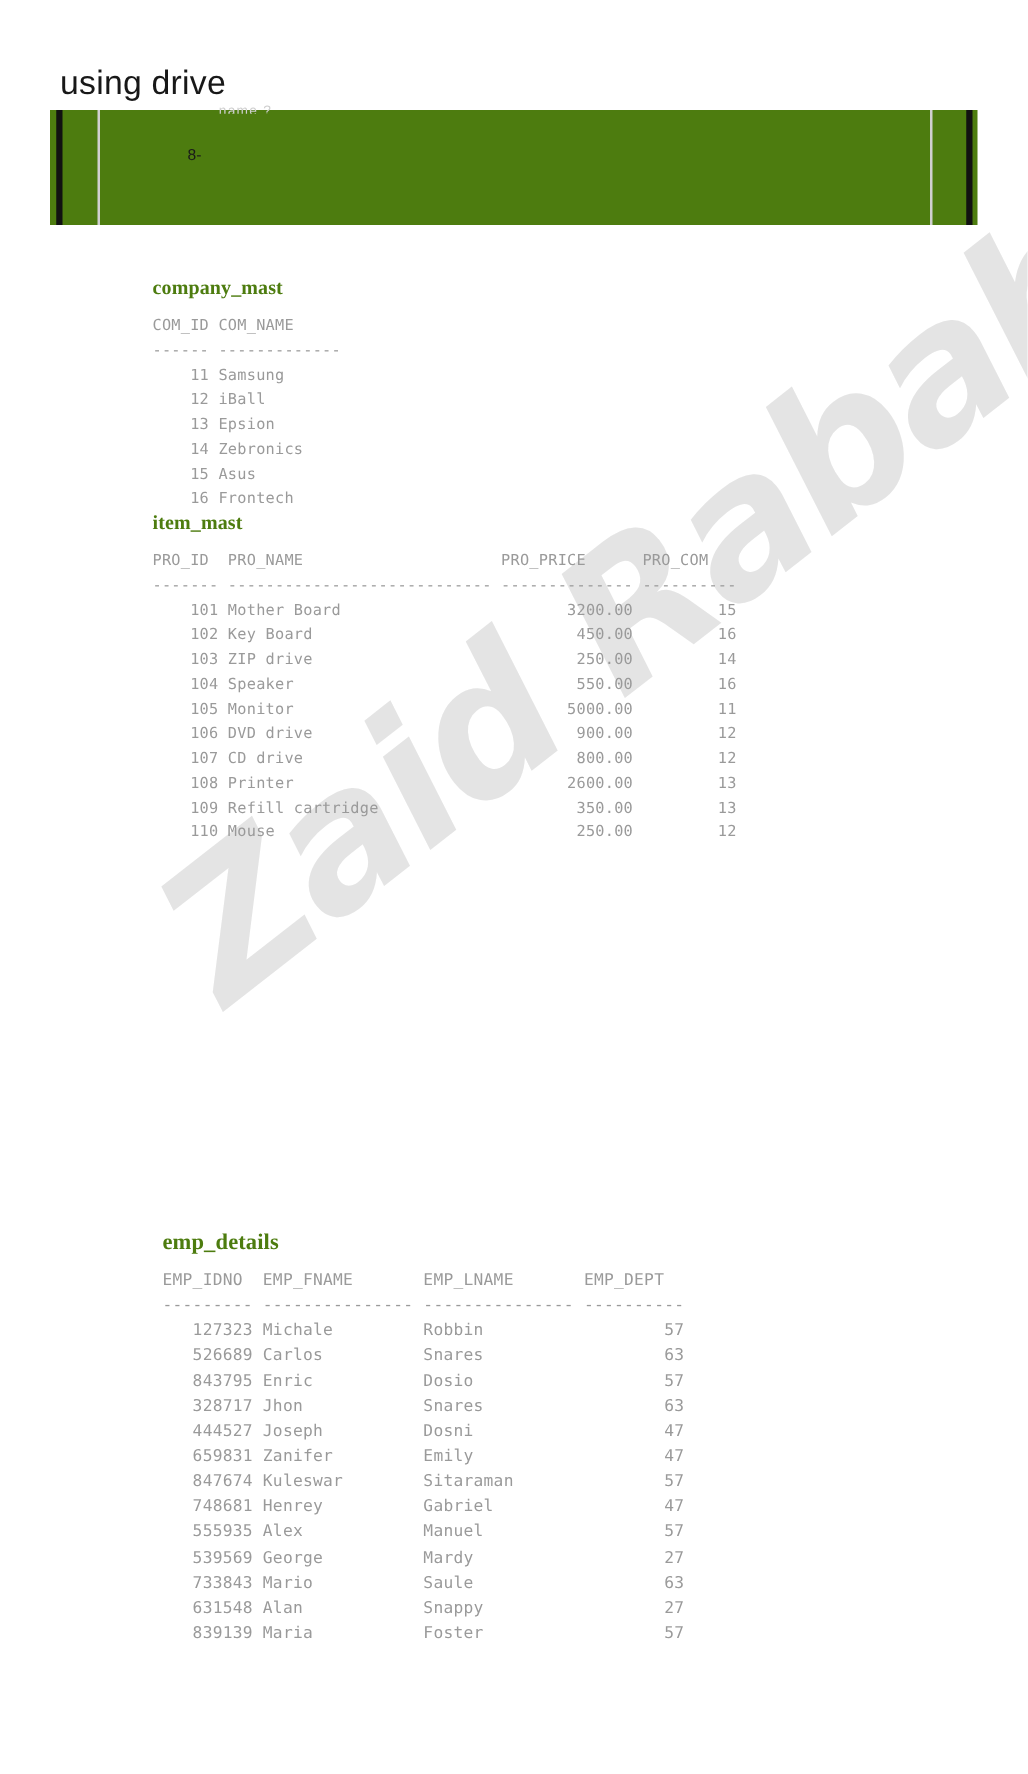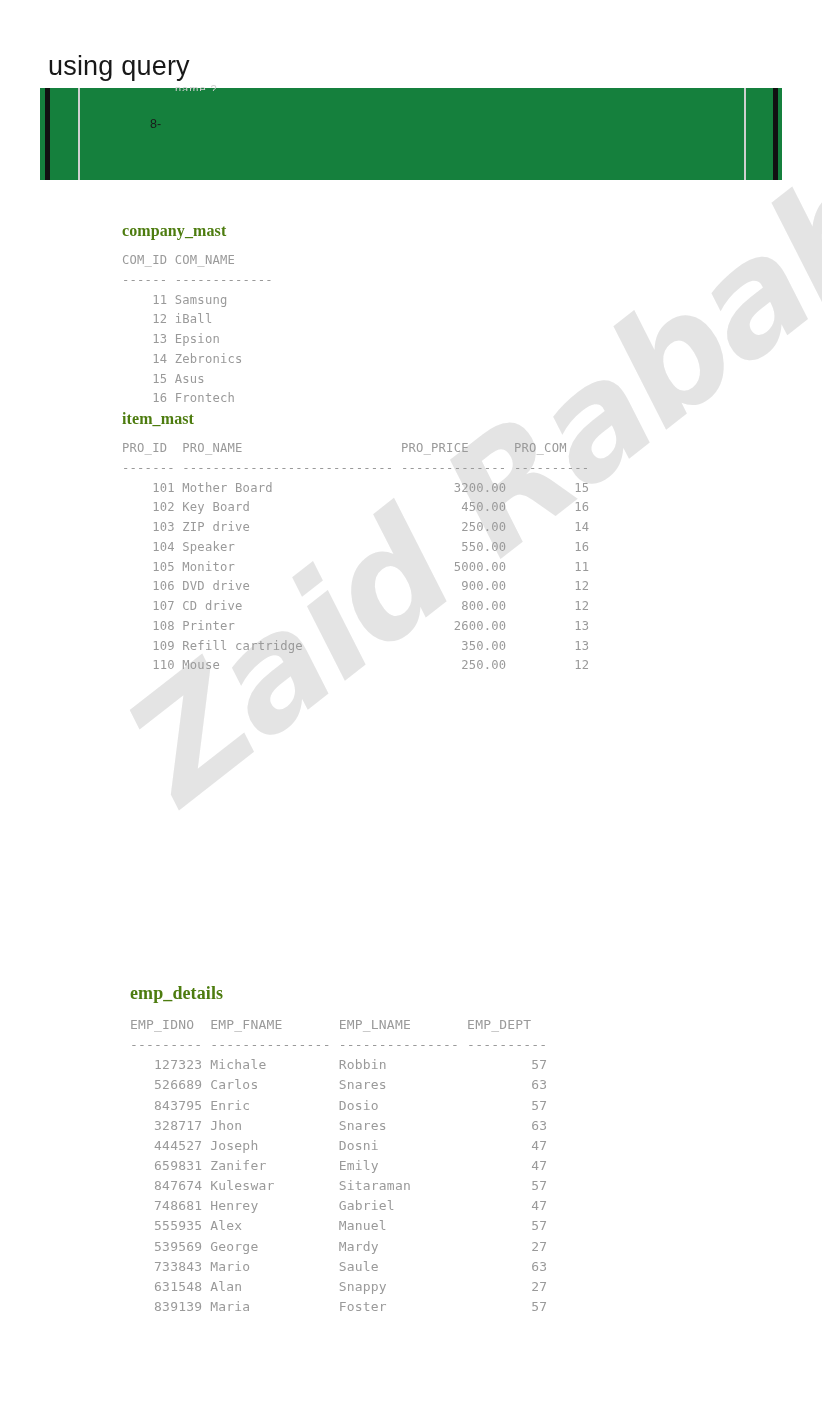--- a/index.html
+++ b/index.html
@@ -54,21 +54,21 @@
     z-index: 20;
   }
 
   
   #question-band {
     position: absolute;
     left: 40px;
     top: 88px;
     width: 742px;
     height: 92px;
-    background: #15803d;
+    background: #4d7c0f;
     z-index: 10;
   }
   #question-band .rule {
     position: absolute;
     top: 0;
     bottom: 0;
   }
   #question-band .rule.thick-left {
     left: 5px;
     width: 5px;
@@ -157,21 +157,21 @@
   #block-dept .term,
   #block-emp .term { font-size: 13px; line-height: 1.55; }
 </style>
 </head>
 <body>
 
 <div id="watermark">
   <div class="wm-text">Zaid Rabah</div>
 </div>
 
-<div id="page-title">using query</div>
+<div id="page-title">using drive</div>
 
 <div id="question-band">
   <div class="rule thick-left"></div>
   <div class="rule thin-left"></div>
   <div class="rule thin-right"></div>
   <div class="rule thick-right"></div>
 
   <div id="clipped-line">name ?</div>
 
   <div id="question-row">

